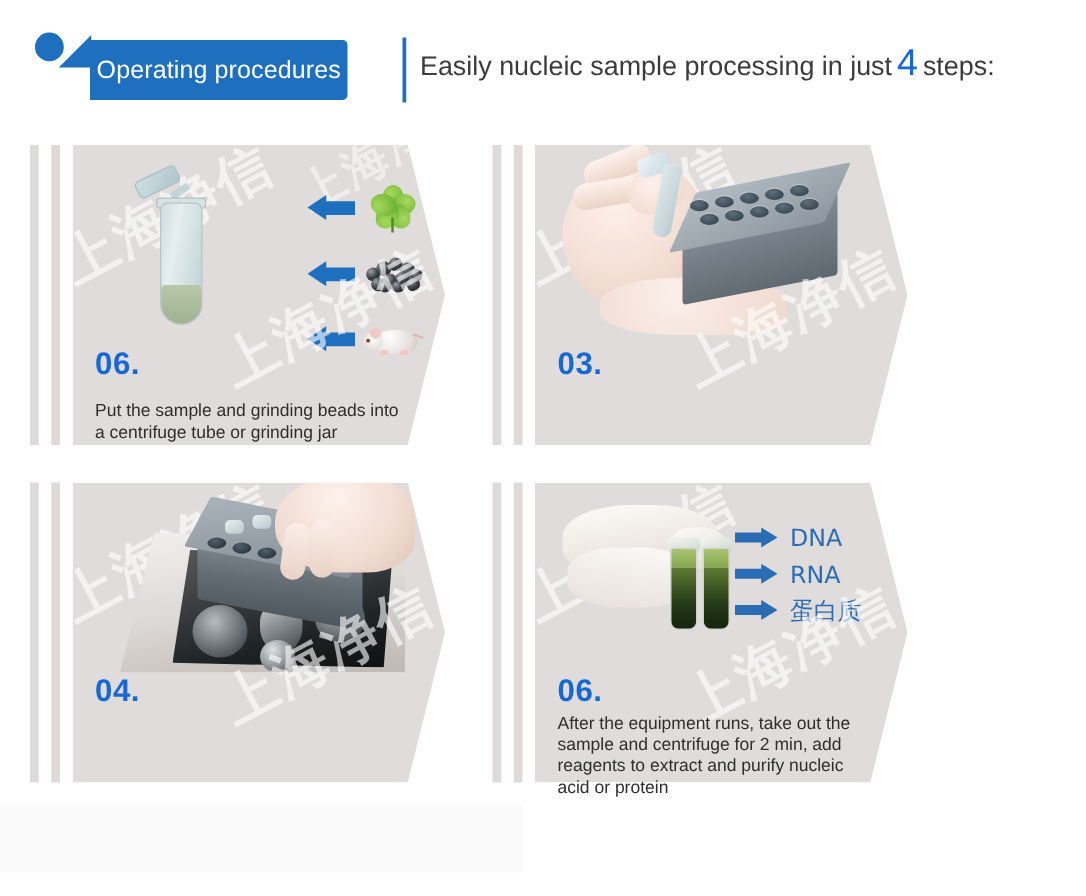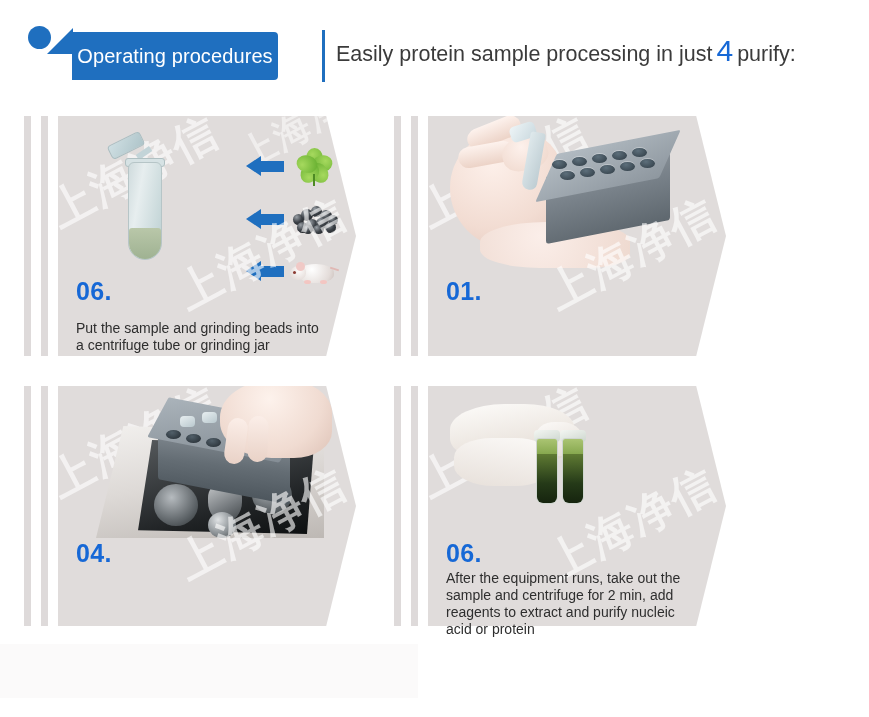--- a/index.html
+++ b/index.html
@@ -482,23 +482,23 @@
 <div class="bottom-wash"></div>
 
 <div class="header">
   <div class="header-dot"></div>
   <div class="badge-tail"></div>
   <div class="badge">
     <div class="badge-label">Operating procedures</div>
   </div>
   <div class="header-divider"></div>
   <div class="header-tagline">
-    <span>Easily protein sample processing in just</span>
+    <span>Easily nucleic sample processing in just</span>
     <span class="big-num">4</span>
-    <span>purify:</span>
+    <span>steps:</span>
   </div>
 </div>
 
 <div class="steps">
 
   <div class="step r0 c0">
     <div class="stripe s1"></div>
     <div class="stripe s2"></div>
     <div class="plate">
       <div class="wm a">上海净信</div>
@@ -587,21 +587,21 @@
         <div class="hole" style="left:184px; top:30px;"></div>
         <div class="hole" style="left:112px; top:53px;"></div>
         <div class="hole" style="left:132px; top:50px;"></div>
         <div class="hole" style="left:152px; top:47px;"></div>
         <div class="hole" style="left:172px; top:44px;"></div>
         <div class="hole" style="left:192px; top:41px;"></div>
       </div>
 
       <div class="wm b">上海净信</div>
     </div>
-    <div class="step-num">01.</div>
+    <div class="step-num">03.</div>
   </div>
 
   <div class="step r1 c0">
     <div class="stripe s1"></div>
     <div class="stripe s2"></div>
     <div class="plate">
       <div class="wm a">上海净信</div>
 
       <div class="art art3">
         <div class="machine"></div>
@@ -646,20 +646,43 @@
         <div class="vial" style="left:86px;">
           <div class="top"></div>
             <div class="liq"></div>
         </div>
         <div class="vial" style="left:112px;">
           <div class="top"></div>
             <div class="liq"></div>
         </div>
       </div>
 
+      <div class="outputs">
+        <div class="out-row">
+          <div class="arrow-right" style="left:0; top:6px;">
+            <div class="shaft"></div>
+              <div class="head"></div>
+          </div>
+          <div class="out-label">DNA</div>
+        </div>
+        <div class="out-row">
+          <div class="arrow-right" style="left:0; top:6px;">
+            <div class="shaft"></div>
+              <div class="head"></div>
+          </div>
+          <div class="out-label">RNA</div>
+        </div>
+        <div class="out-row">
+          <div class="arrow-right" style="left:0; top:6px;">
+            <div class="shaft"></div>
+              <div class="head"></div>
+          </div>
+          <div class="out-label">蛋白质</div>
+        </div>
+      </div>
 
       <div class="wm b">上海净信</div>
     </div>
     <div class="step-num">06.</div>
     <div class="step-desc">After the equipment runs, take out the sample and centrifuge for 2 min, add reagents to extract and purify nucleic acid or protein</div>
   </div>
 
 </div>
 
 </body></html>

